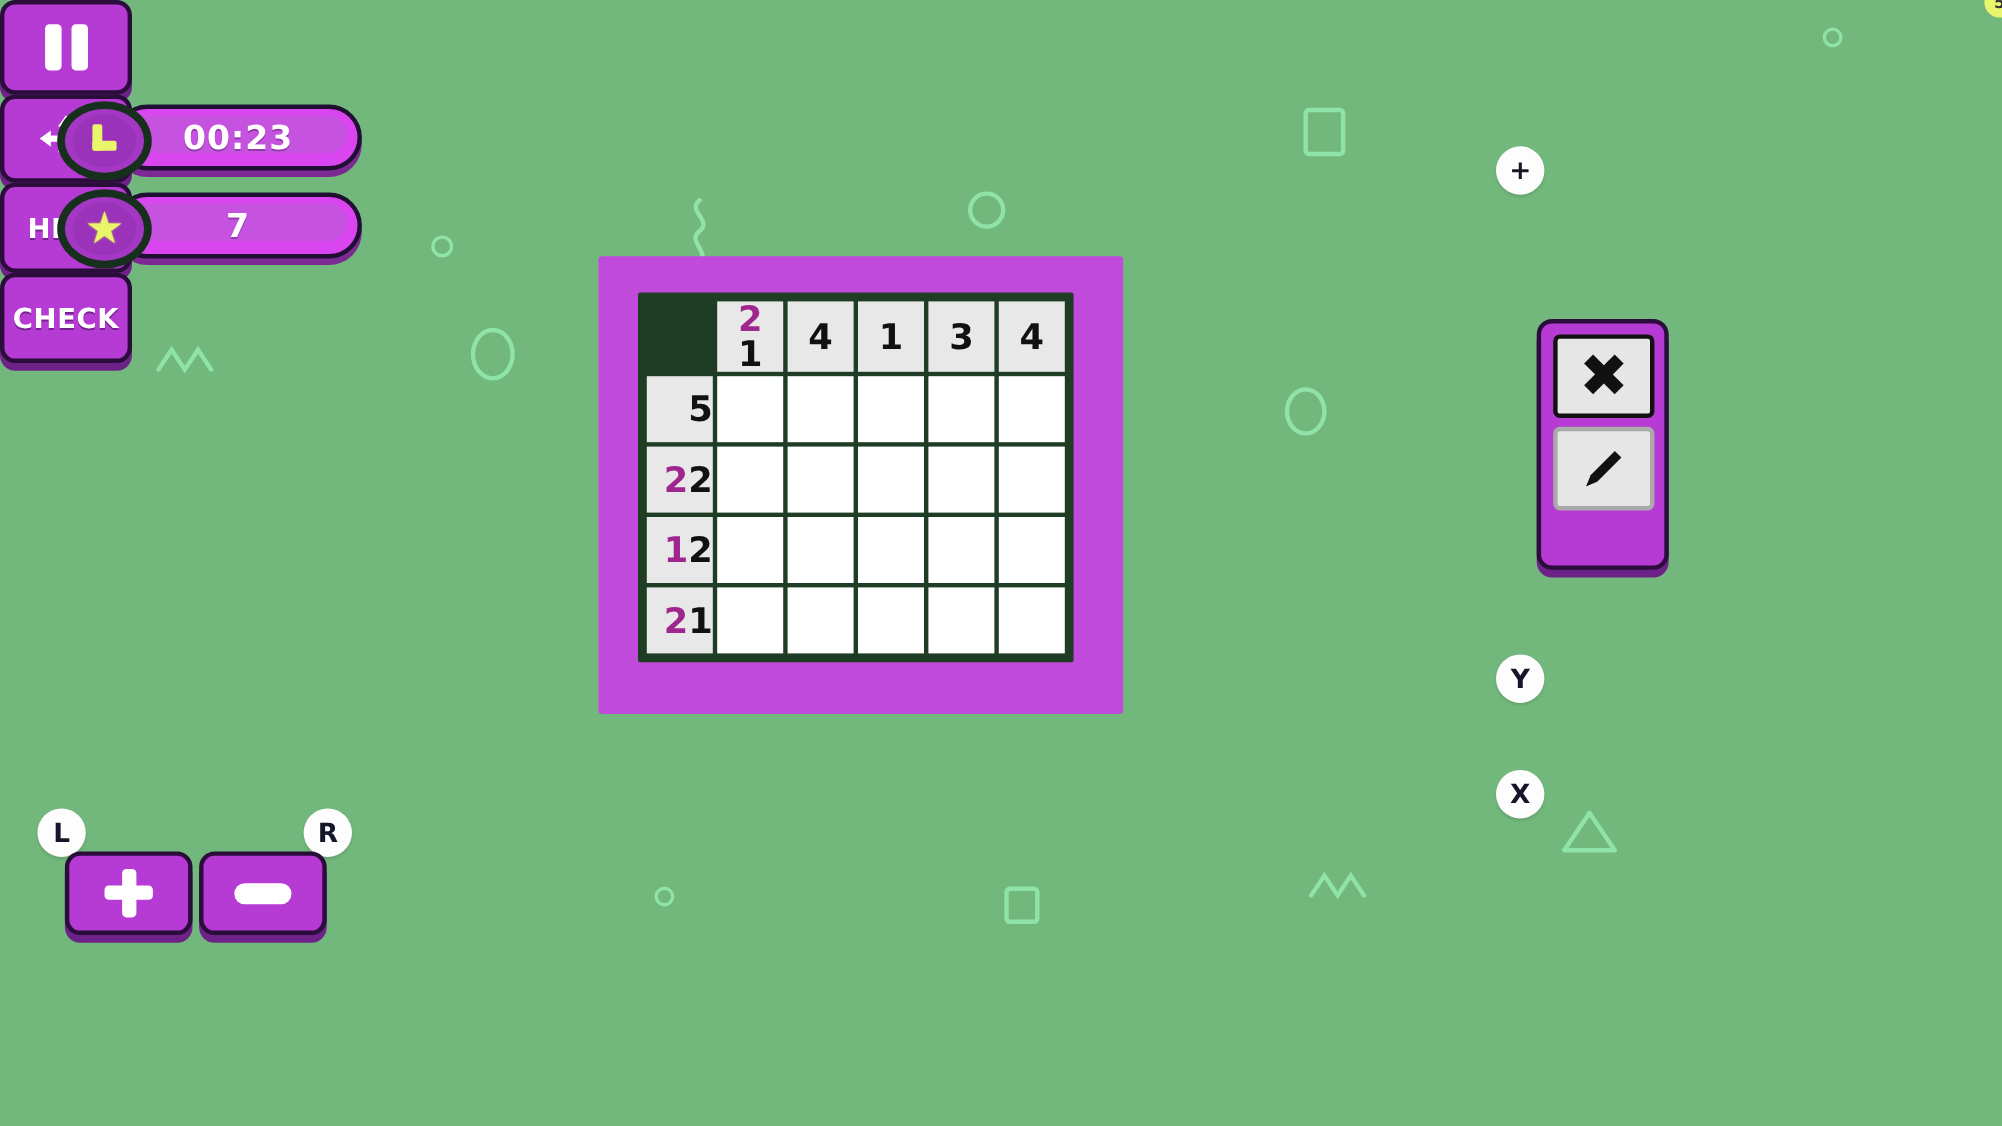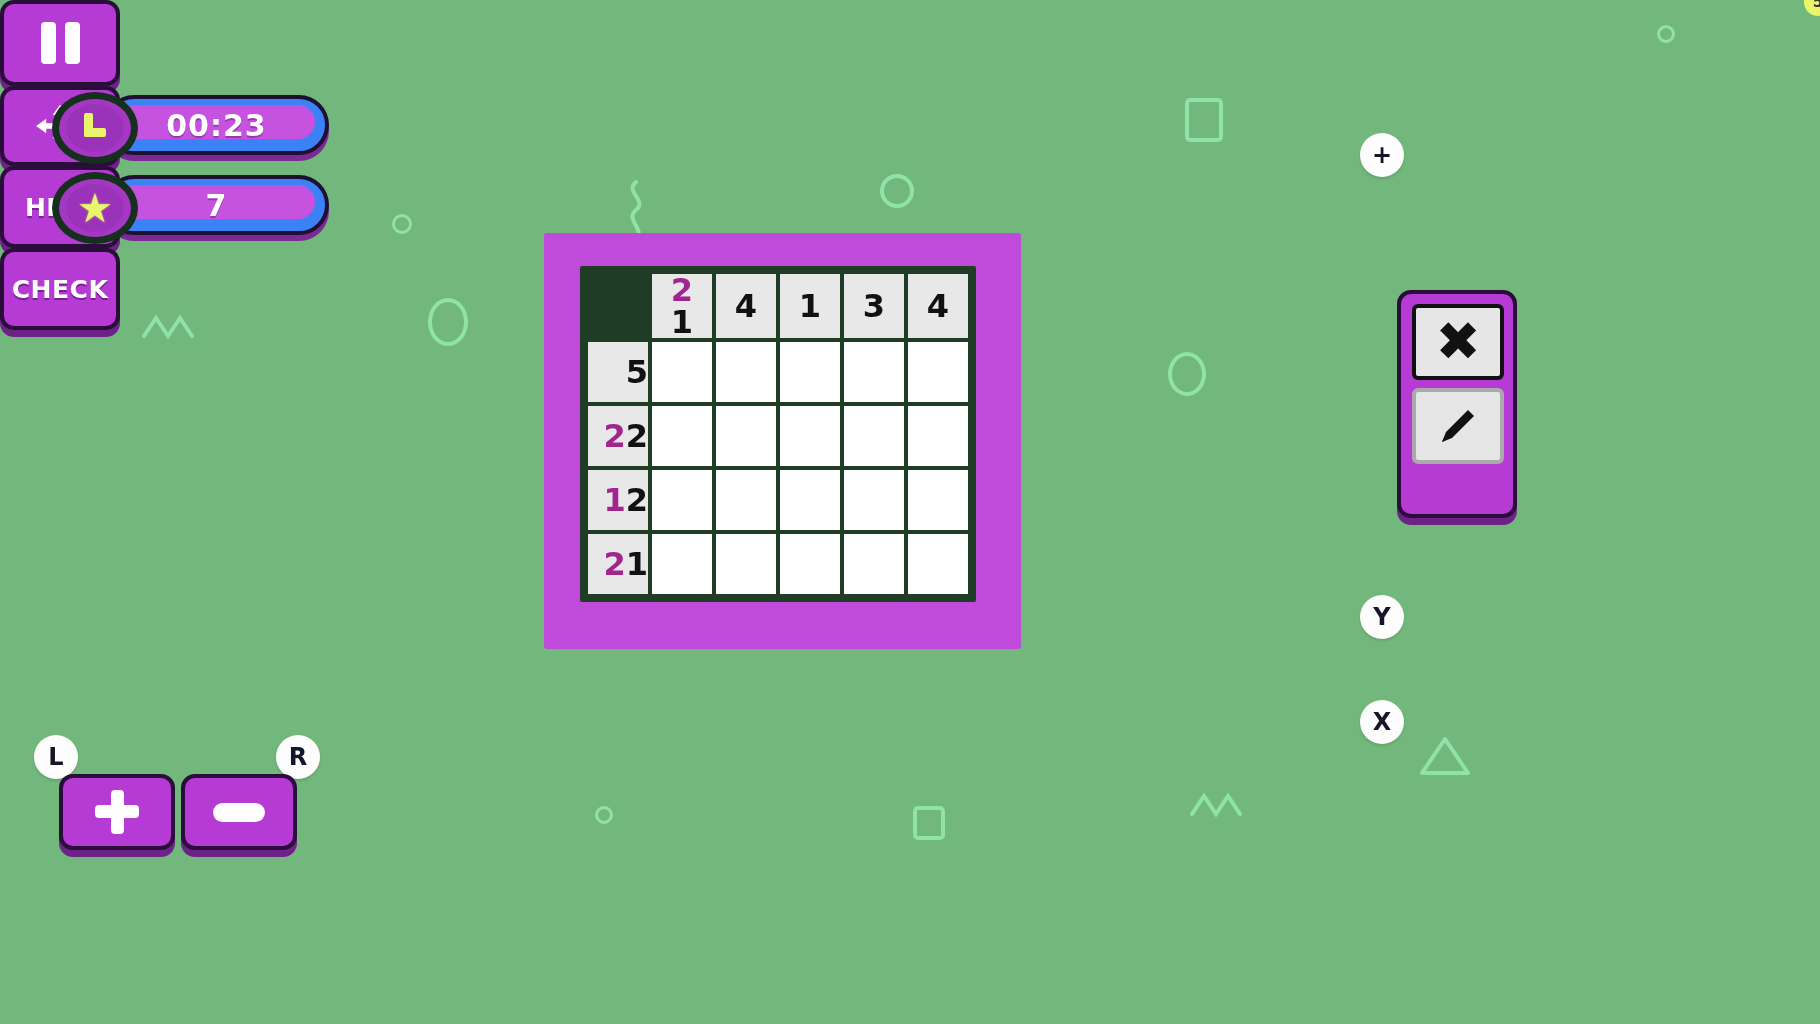--- a/index.html
+++ b/index.html
@@ -18,21 +18,21 @@
   .doodle-sq {
     border:4px solid #8fe3a8; border-radius:5px;
   }
 
   
   .stats { position:absolute; left:52px; top:92px; }
   .stat-row { position:relative; height:66px; margin-bottom:14px; }
   .stat-bar {
     position:absolute; left:52px; top:3px;
     width:225px; height:60px;
-    background:#3b82f6;
+    background:#d946ef;
     border:4px solid #1f1033;
     border-radius:32px;
     box-shadow:0 6px 0 #7c2a93;
     display:flex; align-items:center; justify-content:center;
   }
   .stat-bar-inner{
     position:absolute; left:10px; right:10px; top:6px; bottom:12px;
     background:#c653e0; border-radius:26px;
   }
   .stat-val {

